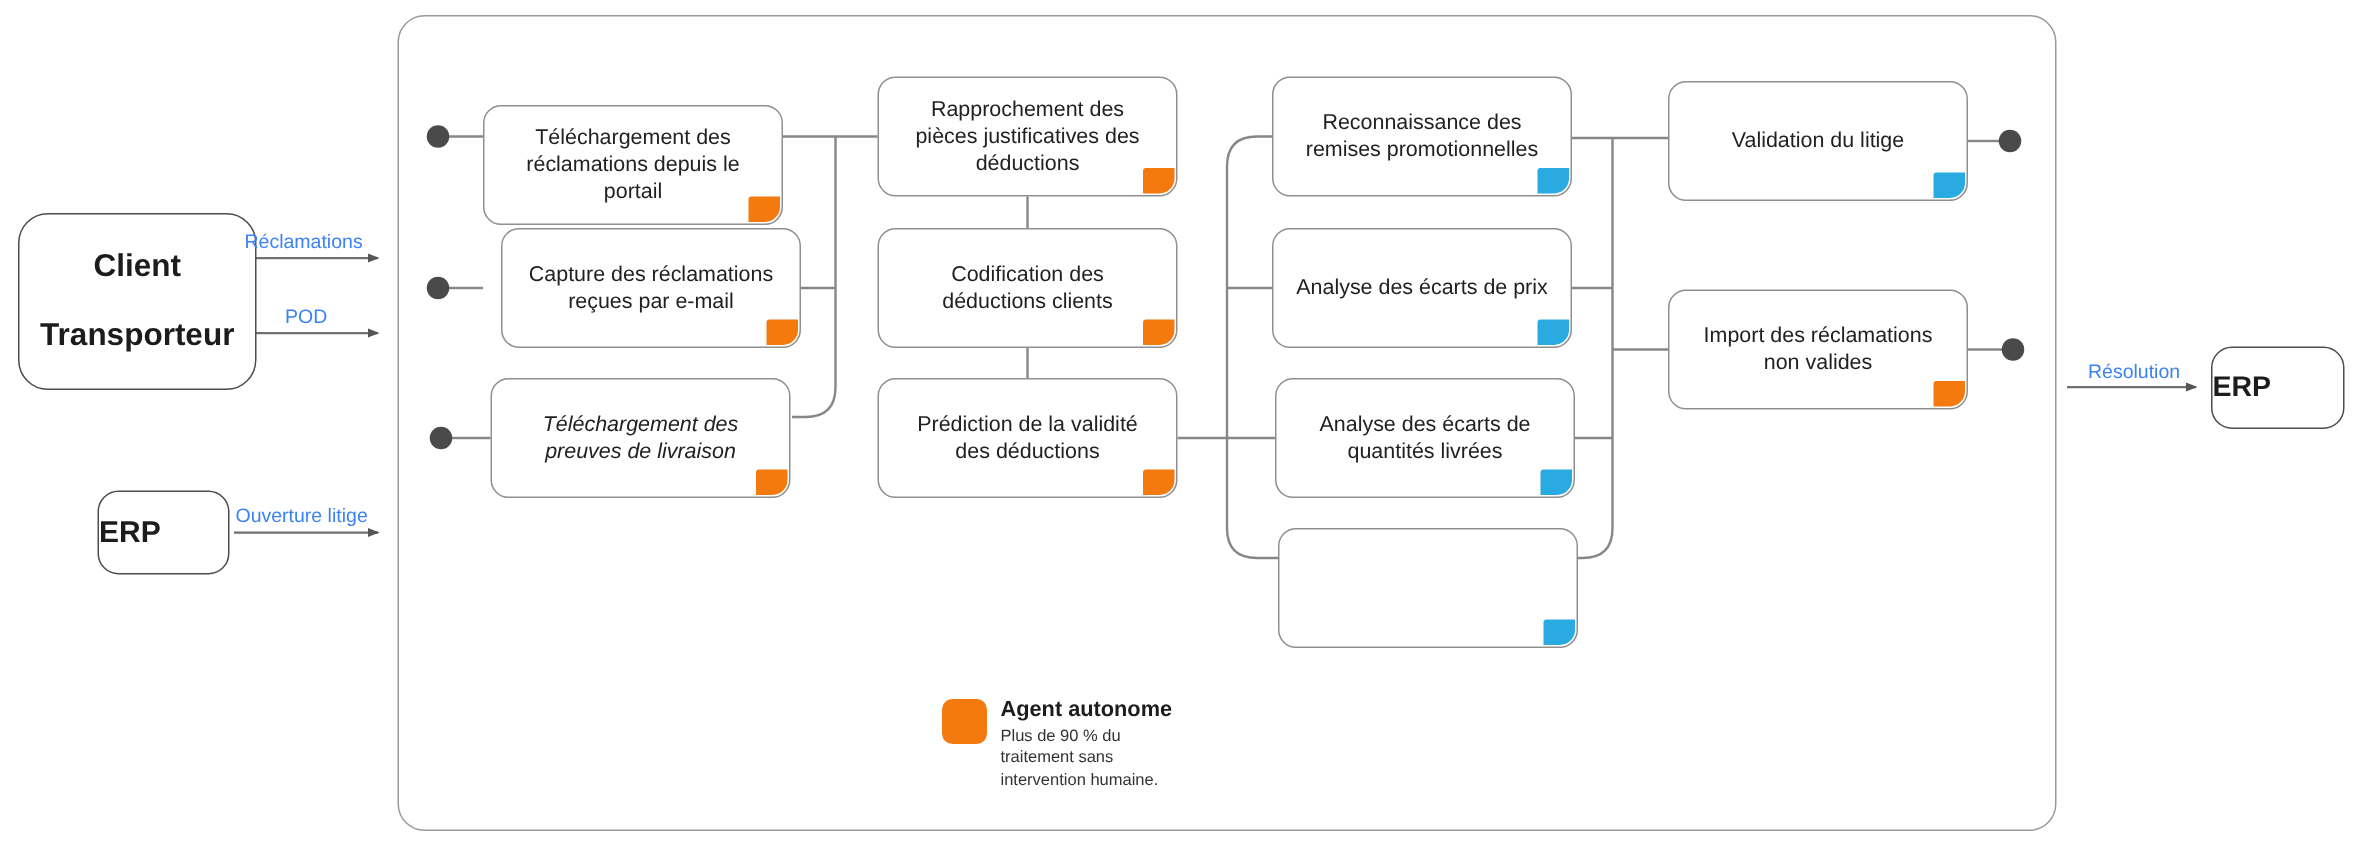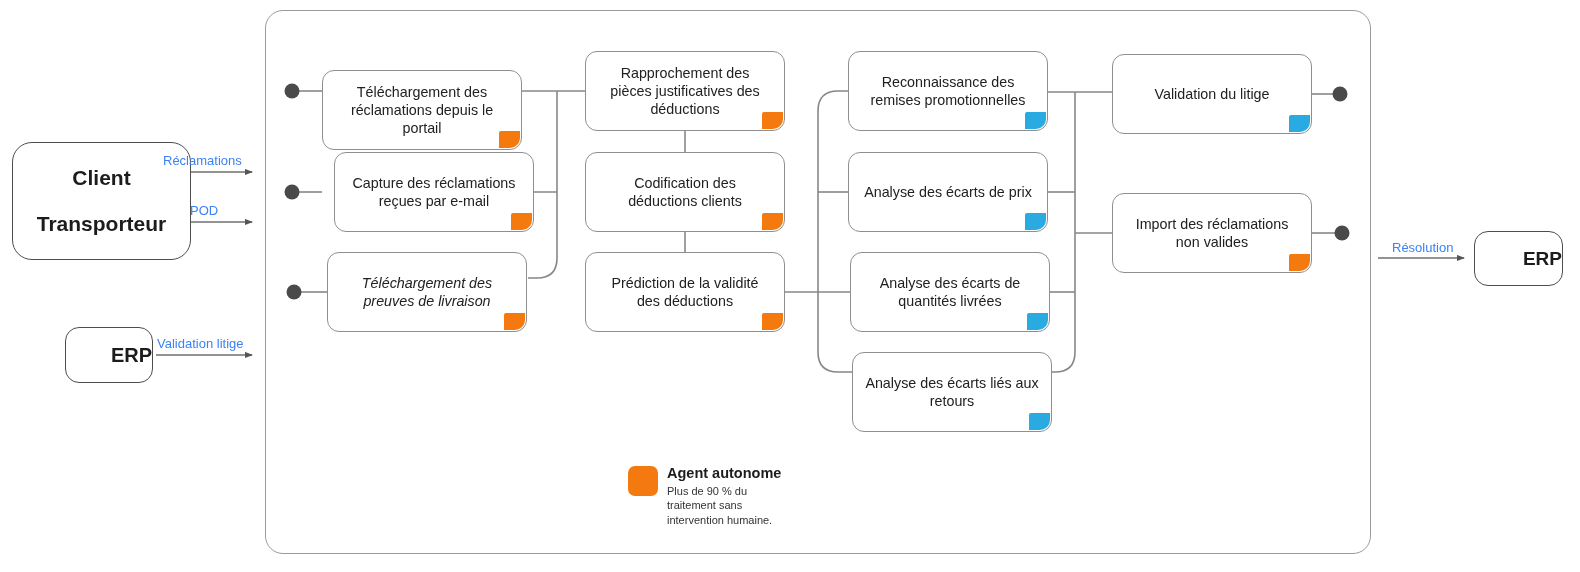--- a/index.html
+++ b/index.html
@@ -9,22 +9,22 @@
   .container-frame{position:absolute;left:265px;top:10px;width:1106px;height:544px;
     border:1.6px solid #9a9a9a;border-radius:18px;box-sizing:border-box;z-index:0;background:#fff;}
   .node{position:absolute;width:200px;height:80px;background:#fff;border:1.6px solid #8f8f8f;
     border-radius:12px;box-sizing:border-box;display:flex;align-items:center;justify-content:center;
     text-align:center;padding:6px 12px;font-size:14.3px;font-weight:500;line-height:1.28;color:#212121;z-index:2;}
   .node .corner-tab{position:absolute;right:1px;bottom:1px;width:21px;height:17px;
     border-bottom-right-radius:10px;border-top-left-radius:2px;}
   .tab-autonome{background:#F4790E;}
   .tab-assiste{background:#29ABE2;}
   .ext-box{position:absolute;background:#fff;border:1.8px solid #4d4d4d;box-sizing:border-box;
-    display:flex;align-items:center;justify-content:flex-end;font-weight:700;color:#1c1c1c;z-index:2;}
-  .client-box{left:12px;top:142px;width:179px;height:118px;border-radius:20px;
+    display:flex;align-items:center;justify-content:flex-start;font-weight:700;color:#1c1c1c;z-index:2;}
+  .client-box{left:12px;top:142px;width:159px;height:118px;border-radius:20px;
     flex-direction:column;justify-content:space-evenly;font-size:21px;}
   .erp-left{left:65px;top:327px;width:88px;height:56px;border-radius:14px;font-size:20px;}
   .erp-right{left:1474px;top:231px;width:89px;height:55px;border-radius:14px;font-size:19px;}
   .flow-label{position:absolute;font-size:13px;color:#3b82f6;z-index:2;white-space:nowrap;}
   .legend{position:absolute;display:flex;gap:9px;z-index:2;align-items:flex-start;}
   .legend-swatch{width:30px;height:30px;border-radius:7px;flex:0 0 auto;}
   .legend-title{font-size:14.5px;font-weight:700;color:#1c1c1c;line-height:1.1;margin-bottom:2px;}
   .legend-desc{font-size:11px;color:#333;line-height:1.3;width:132px;}
 </style>
 </head>
@@ -86,21 +86,21 @@
   </div>
   <div class="ext-box erp-left">
     <span>ERP</span>
   </div>
   <div class="ext-box erp-right">
     <span>ERP</span>
   </div>
 
   <div class="flow-label" style="left:163px;top:153px;">Réclamations</div>
   <div class="flow-label" style="left:190px;top:203px;">POD</div>
-  <div class="flow-label" style="left:157px;top:336px;">Validation litige</div>
+  <div class="flow-label" style="left:157px;top:336px;">Ouverture litige</div>
   <div class="flow-label" style="left:1392px;top:240px;">Résolution</div>
 
   <div class="node" style="left:322px;top:51px;margin-top:19px;">
     <span>Téléchargement des réclamations depuis le portail</span>
     <span class="corner-tab tab-autonome"></span>
   </div>
   <div class="node" style="left:322px;top:152px;margin-left:12px;">
     <span>Capture des réclamations reçues par e-mail</span>
     <span class="corner-tab tab-autonome"></span>
   </div>
@@ -128,21 +128,20 @@
   </div>
   <div class="node" style="left:848px;top:152px;">
     <span>Analyse des écarts de prix</span>
     <span class="corner-tab tab-assiste"></span>
   </div>
   <div class="node" style="left:850px;top:252px;">
     <span>Analyse des écarts de quantités livrées</span>
     <span class="corner-tab tab-assiste"></span>
   </div>
   <div class="node" style="left:852px;top:352px;">
-    <span>Analyse des écarts liés aux retours</span>
     <span class="corner-tab tab-assiste"></span>
   </div>
 
   <div class="node" style="left:1112px;top:54px;">
     <span>Validation du litige</span>
     <span class="corner-tab tab-assiste"></span>
   </div>
   <div class="node" style="left:1112px;top:193px;">
     <span>Import des réclamations non valides</span>
     <span class="corner-tab tab-autonome"></span>

